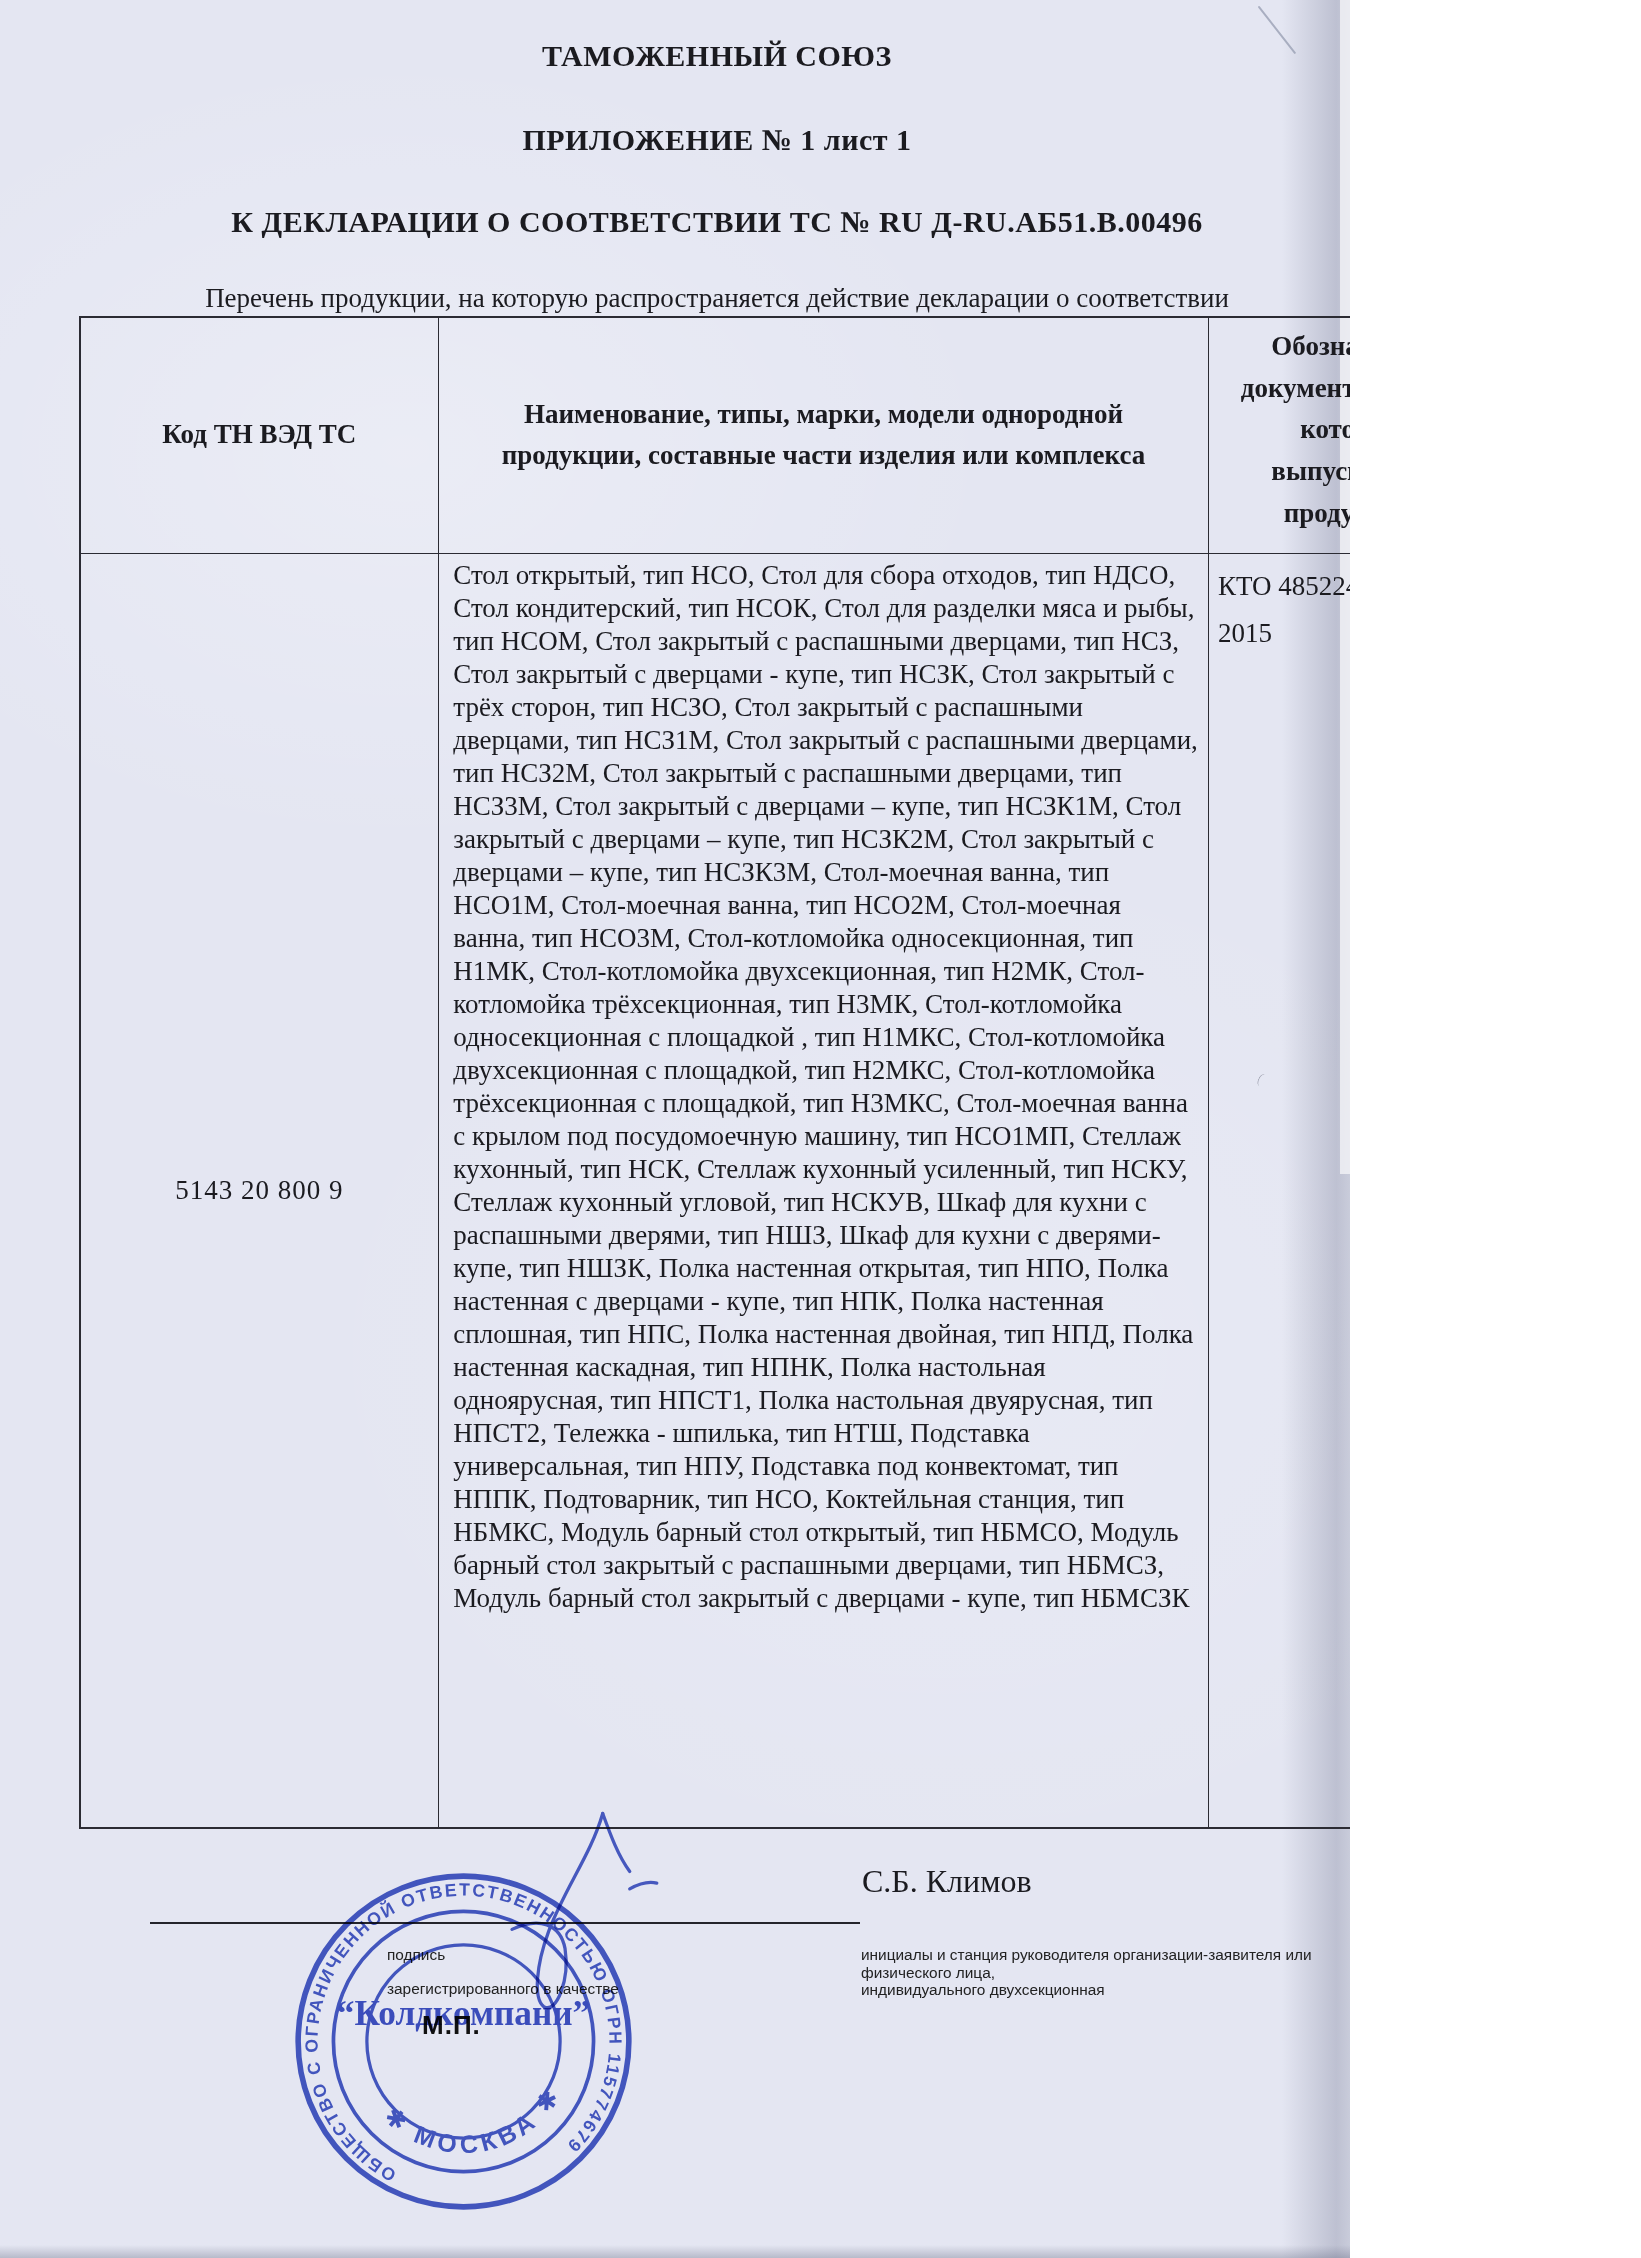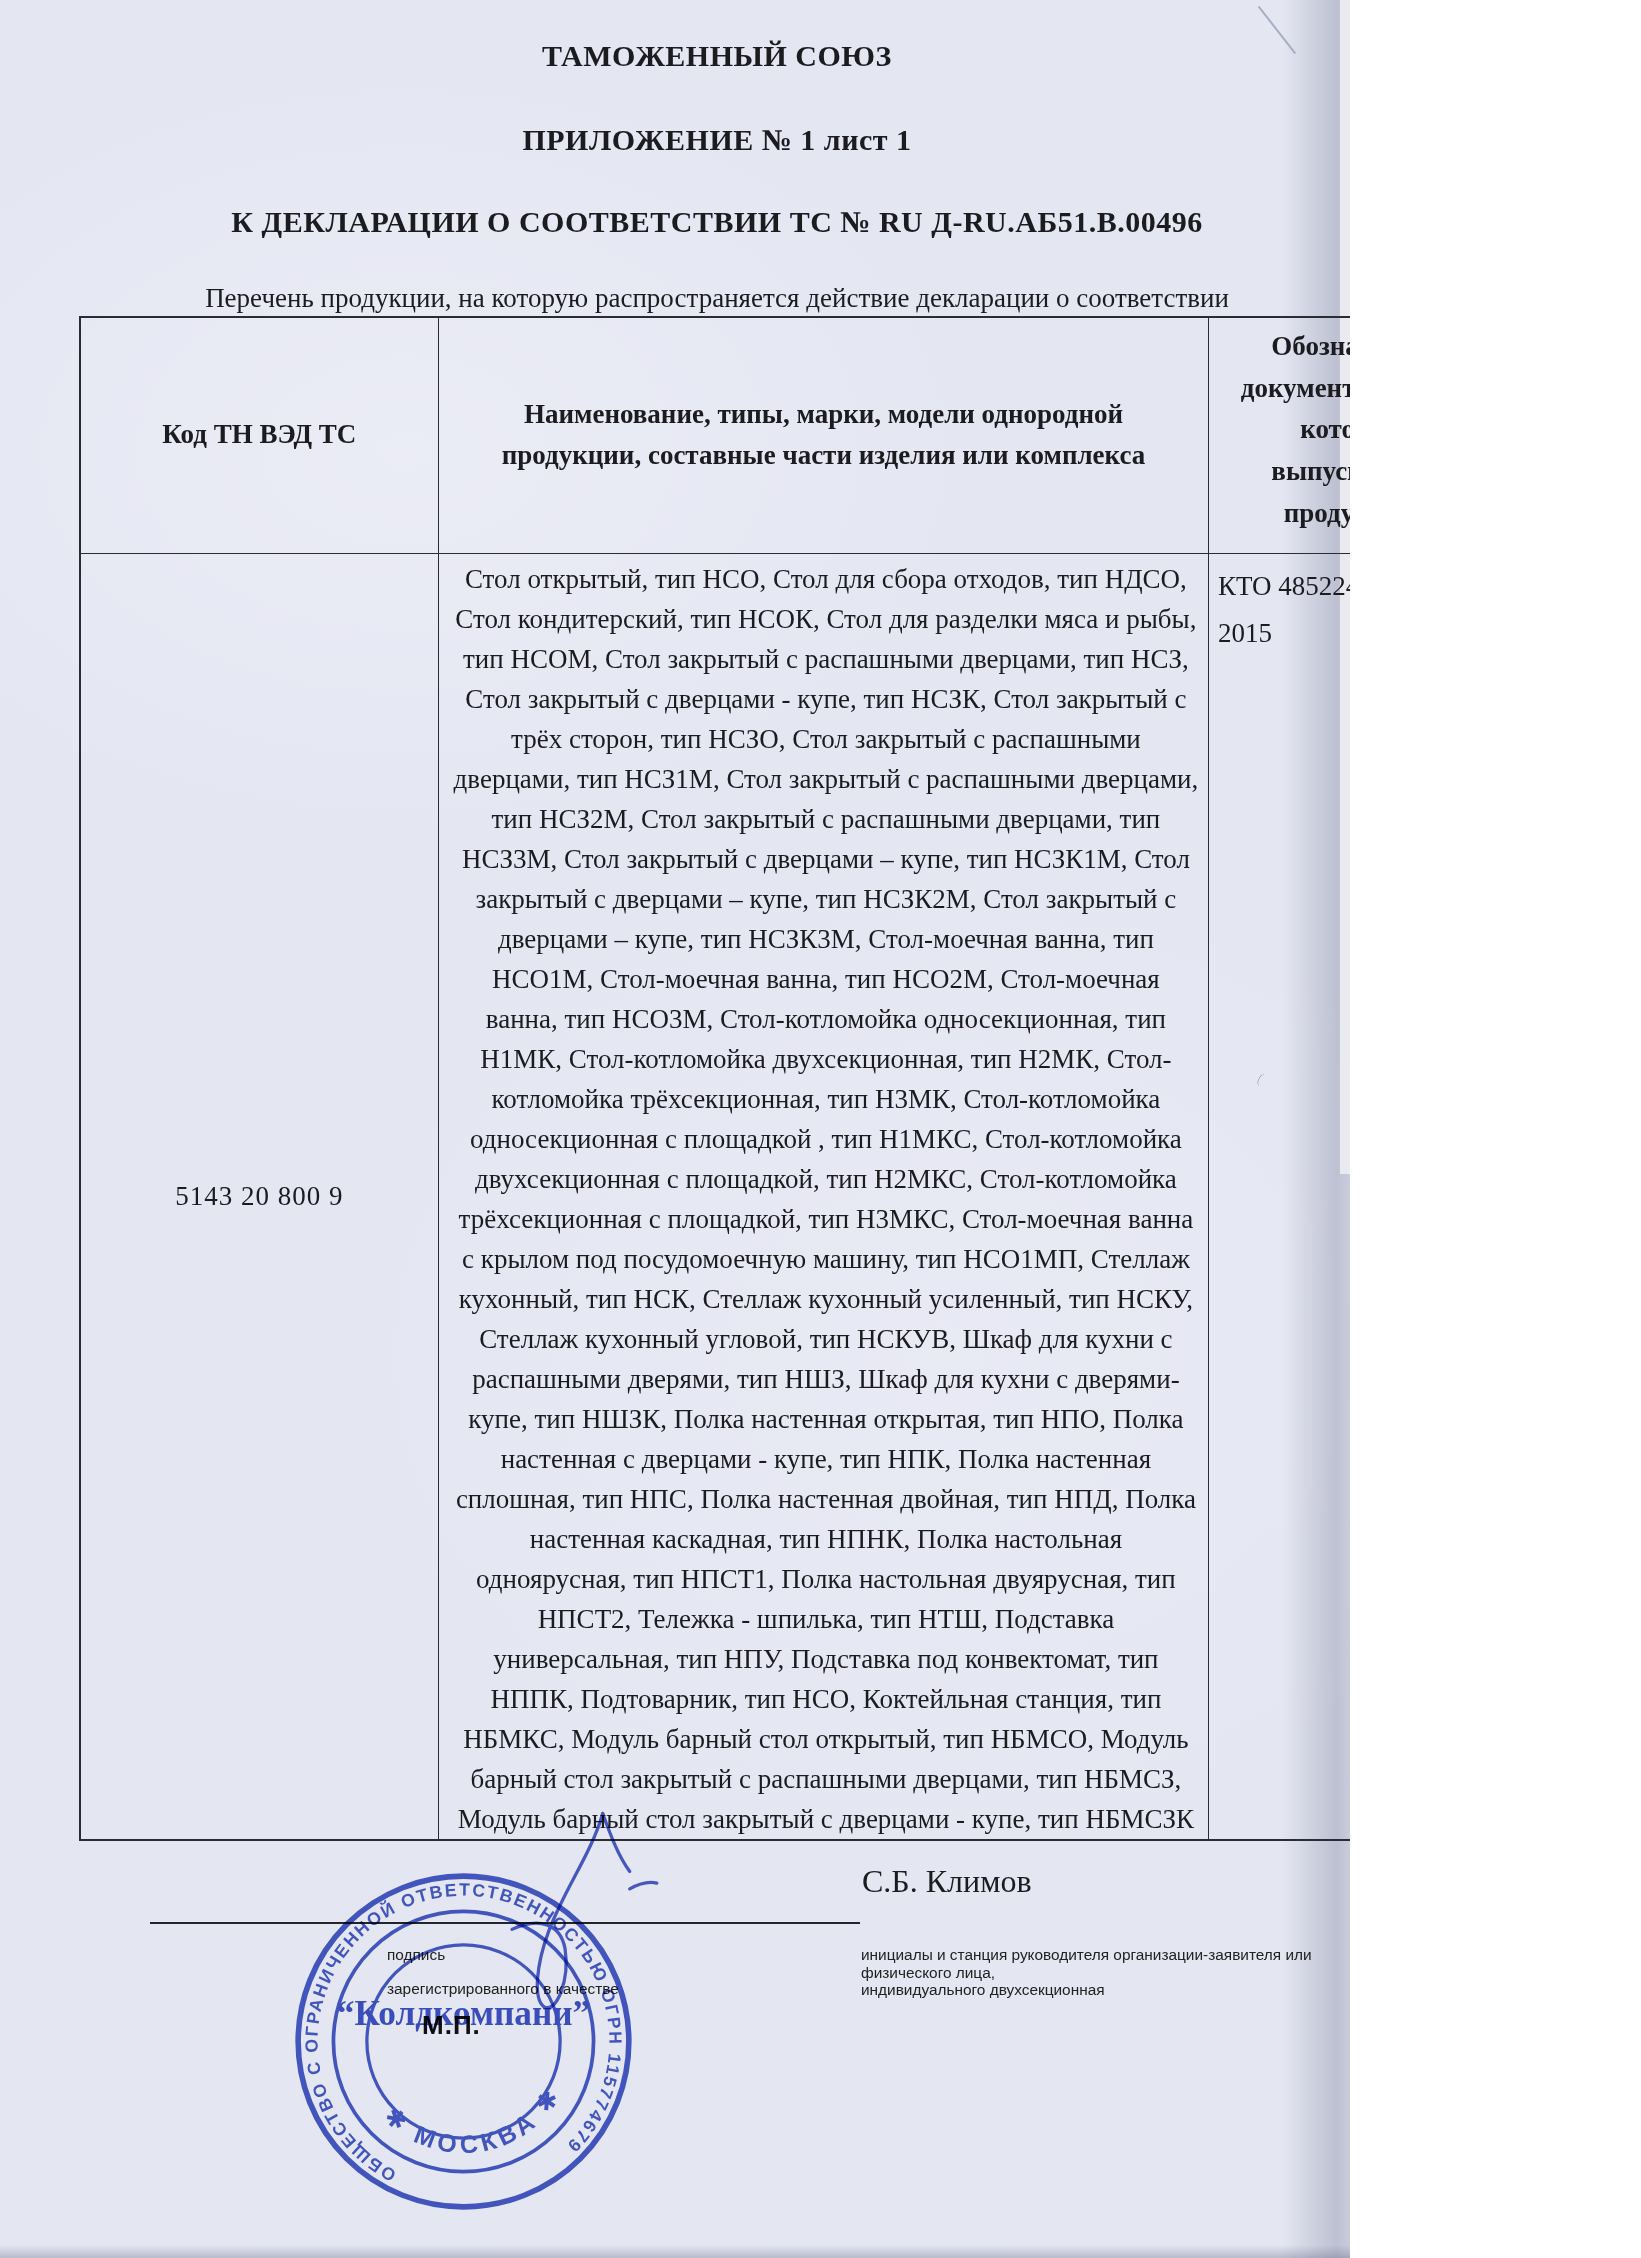--- a/index.html
+++ b/index.html
@@ -39,21 +39,21 @@
   th{font-weight:bold;font-size:27px;text-align:center;}
   .col1{width:358px;}
   .col2{width:770px;}
   .col3{width:282px;}
   tr.hdr th{height:227px;line-height:1.55;}
   th.h1,th.h2{vertical-align:middle;}
   th.h2{padding:0 29px;margin-left:28px;}
   th.h3{vertical-align:top;padding:7.7px 9.7px 0 9.7px;line-height:1.38;}
   tr.bodyrow td{height:1264px;font-size:27px;}
   td.code{vertical-align:middle;text-align:center;letter-spacing:1px;}
-  td.products{padding:5.8px 9.7px 0 14.5px;line-height:40px;text-align:center;}
+  td.products{padding:5.8px 9.7px 0 14.5px;line-height:33px;text-align:left;}
   td.doc-id{padding:9.7px 13.5px 0 8.7px;line-height:47px;text-align:left;}
 
   .sig-name{position:absolute;left:862px;top:1863px;font-size:32px;}
   .sig-line{position:absolute;left:150px;top:1922px;width:710px;height:1.9px;background:#24242b;}
   .small-sans{font-family:"Liberation Sans","DejaVu Sans",sans-serif;font-size:15.4px;color:#222;}
   .lbl-podpis{position:absolute;left:387px;top:1946px;}
   .lbl-reg{position:absolute;left:387px;top:1980px;}
   .lbl-mp{position:absolute;left:382px;top:2010px;font-family:"Liberation Sans","DejaVu Sans",sans-serif;font-weight:bold;font-size:26px;letter-spacing:1px;color:#111;margin-left:40px;}
   .note1{position:absolute;left:861px;top:1946px;}
   .note2{position:absolute;left:861px;top:1981px;}

